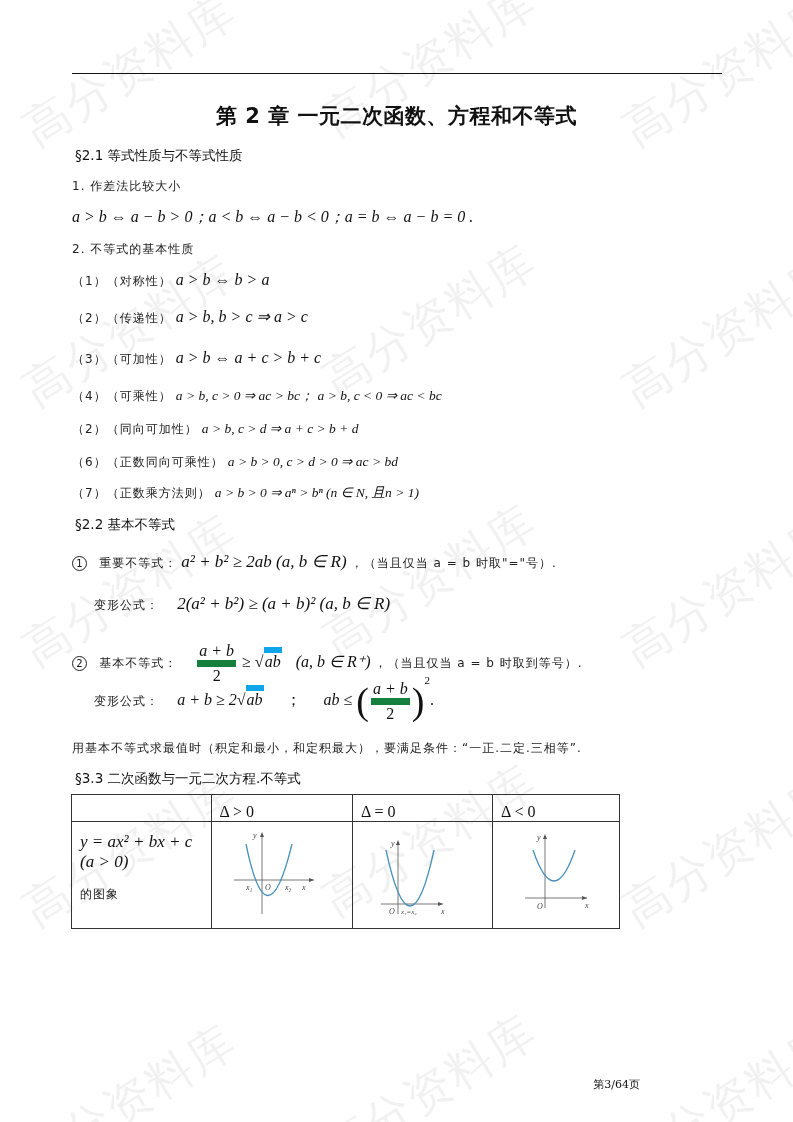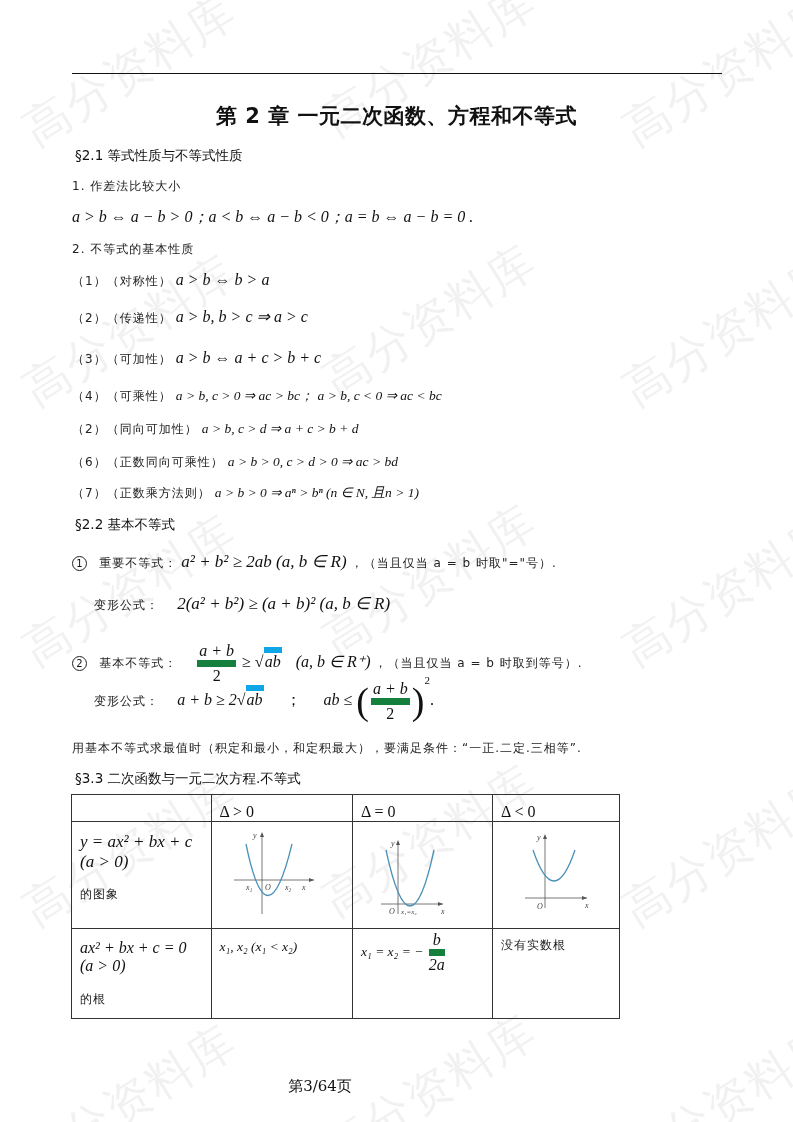--- a/index.html
+++ b/index.html
@@ -33,21 +33,21 @@
   .bigparen { font-size: 38px; font-style: normal; vertical-align: middle; font-weight: 100; }
   .circ {
     display: inline-block; width: 13px; height: 13px; border: 1px solid #222; border-radius: 50%;
     font-size: 10px; text-align: center; line-height: 13px; font-family: "DejaVu Sans", sans-serif;
     font-style: normal; vertical-align: middle; margin-right: 8px;
   }
   table.qt {
     position: absolute; left: 71px; top: 794px; width: 549px; border-collapse: collapse; z-index: 1;
   }
   table.qt td { border: 1.3px solid #333; vertical-align: top; padding: 0; }
-  .footer { position: absolute; left: 0; width: 640px; top: 1077px; text-align: center; font-size: 15px; font-family: "DejaVu Serif", serif; }
+  .footer { position: absolute; left: 0; width: 640px; top: 1077px; text-align: right; font-size: 11px; font-family: "DejaVu Serif", serif; }
 </style>
 </head>
 <body>
 
 <div class="wm" style="left:10px;top:40px;">高分资料库</div>
 <div class="wm" style="left:310px;top:30px;">高分资料库</div>
 <div class="wm" style="left:610px;top:40px;">高分资料库</div>
 <div class="wm" style="left:10px;top:300px;">高分资料库</div>
 <div class="wm" style="left:310px;top:290px;">高分资料库</div>
 <div class="wm" style="left:610px;top:300px;">高分资料库</div>
@@ -191,31 +191,16 @@
         <polygon points="94,76 89,74 89,78" fill="#555"></polygon>
         <line x1="52" y1="14" x2="52" y2="86" stroke="#555" stroke-width="0.8"></line>
         <polygon points="52,12 50,17 54,17" fill="#555"></polygon>
         <path d="M40,28 Q61,90 82,28" fill="none" stroke="#4a90b8" stroke-width="1.3"></path>
         <text x="44" y="18" font-size="8" font-style="italic" font-family="Liberation Serif, serif" fill="#444">y</text>
         <text x="44" y="87" font-size="8" font-style="italic" font-family="Liberation Serif, serif" fill="#444">O</text>
         <text x="92" y="86" font-size="8" font-style="italic" font-family="Liberation Serif, serif" fill="#444">x</text>
       </svg>
     </td>
   </tr>
-  <tr style="height:73px;">
-    <td style="padding:10px 8px;">
-      <div class="m">ax² + bx + c = 0 (a &gt; 0)</div>
-      <div class="cn" style="margin-top:16px;">的根</div>
-    </td>
-    <td style="padding:10px 8px;" class="m sm">x₁, x₂ (x₁ &lt; x₂)</td>
-    <td style="padding:2px 8px;" class="m sm">
-      <span>x₁ = x₂ = −</span>
-      <span class="frac" style="font-size:16px;">
-        <span class="num">b</span>
-        <span class="den">2a</span>
-      </span>
-    </td>
-    <td style="padding:8px 8px;" class="cn">没有实数根</td>
-  </tr>
 </tbody>
   </table>
 
 <div class="footer">第3/64页</div>
 
 </body></html>

